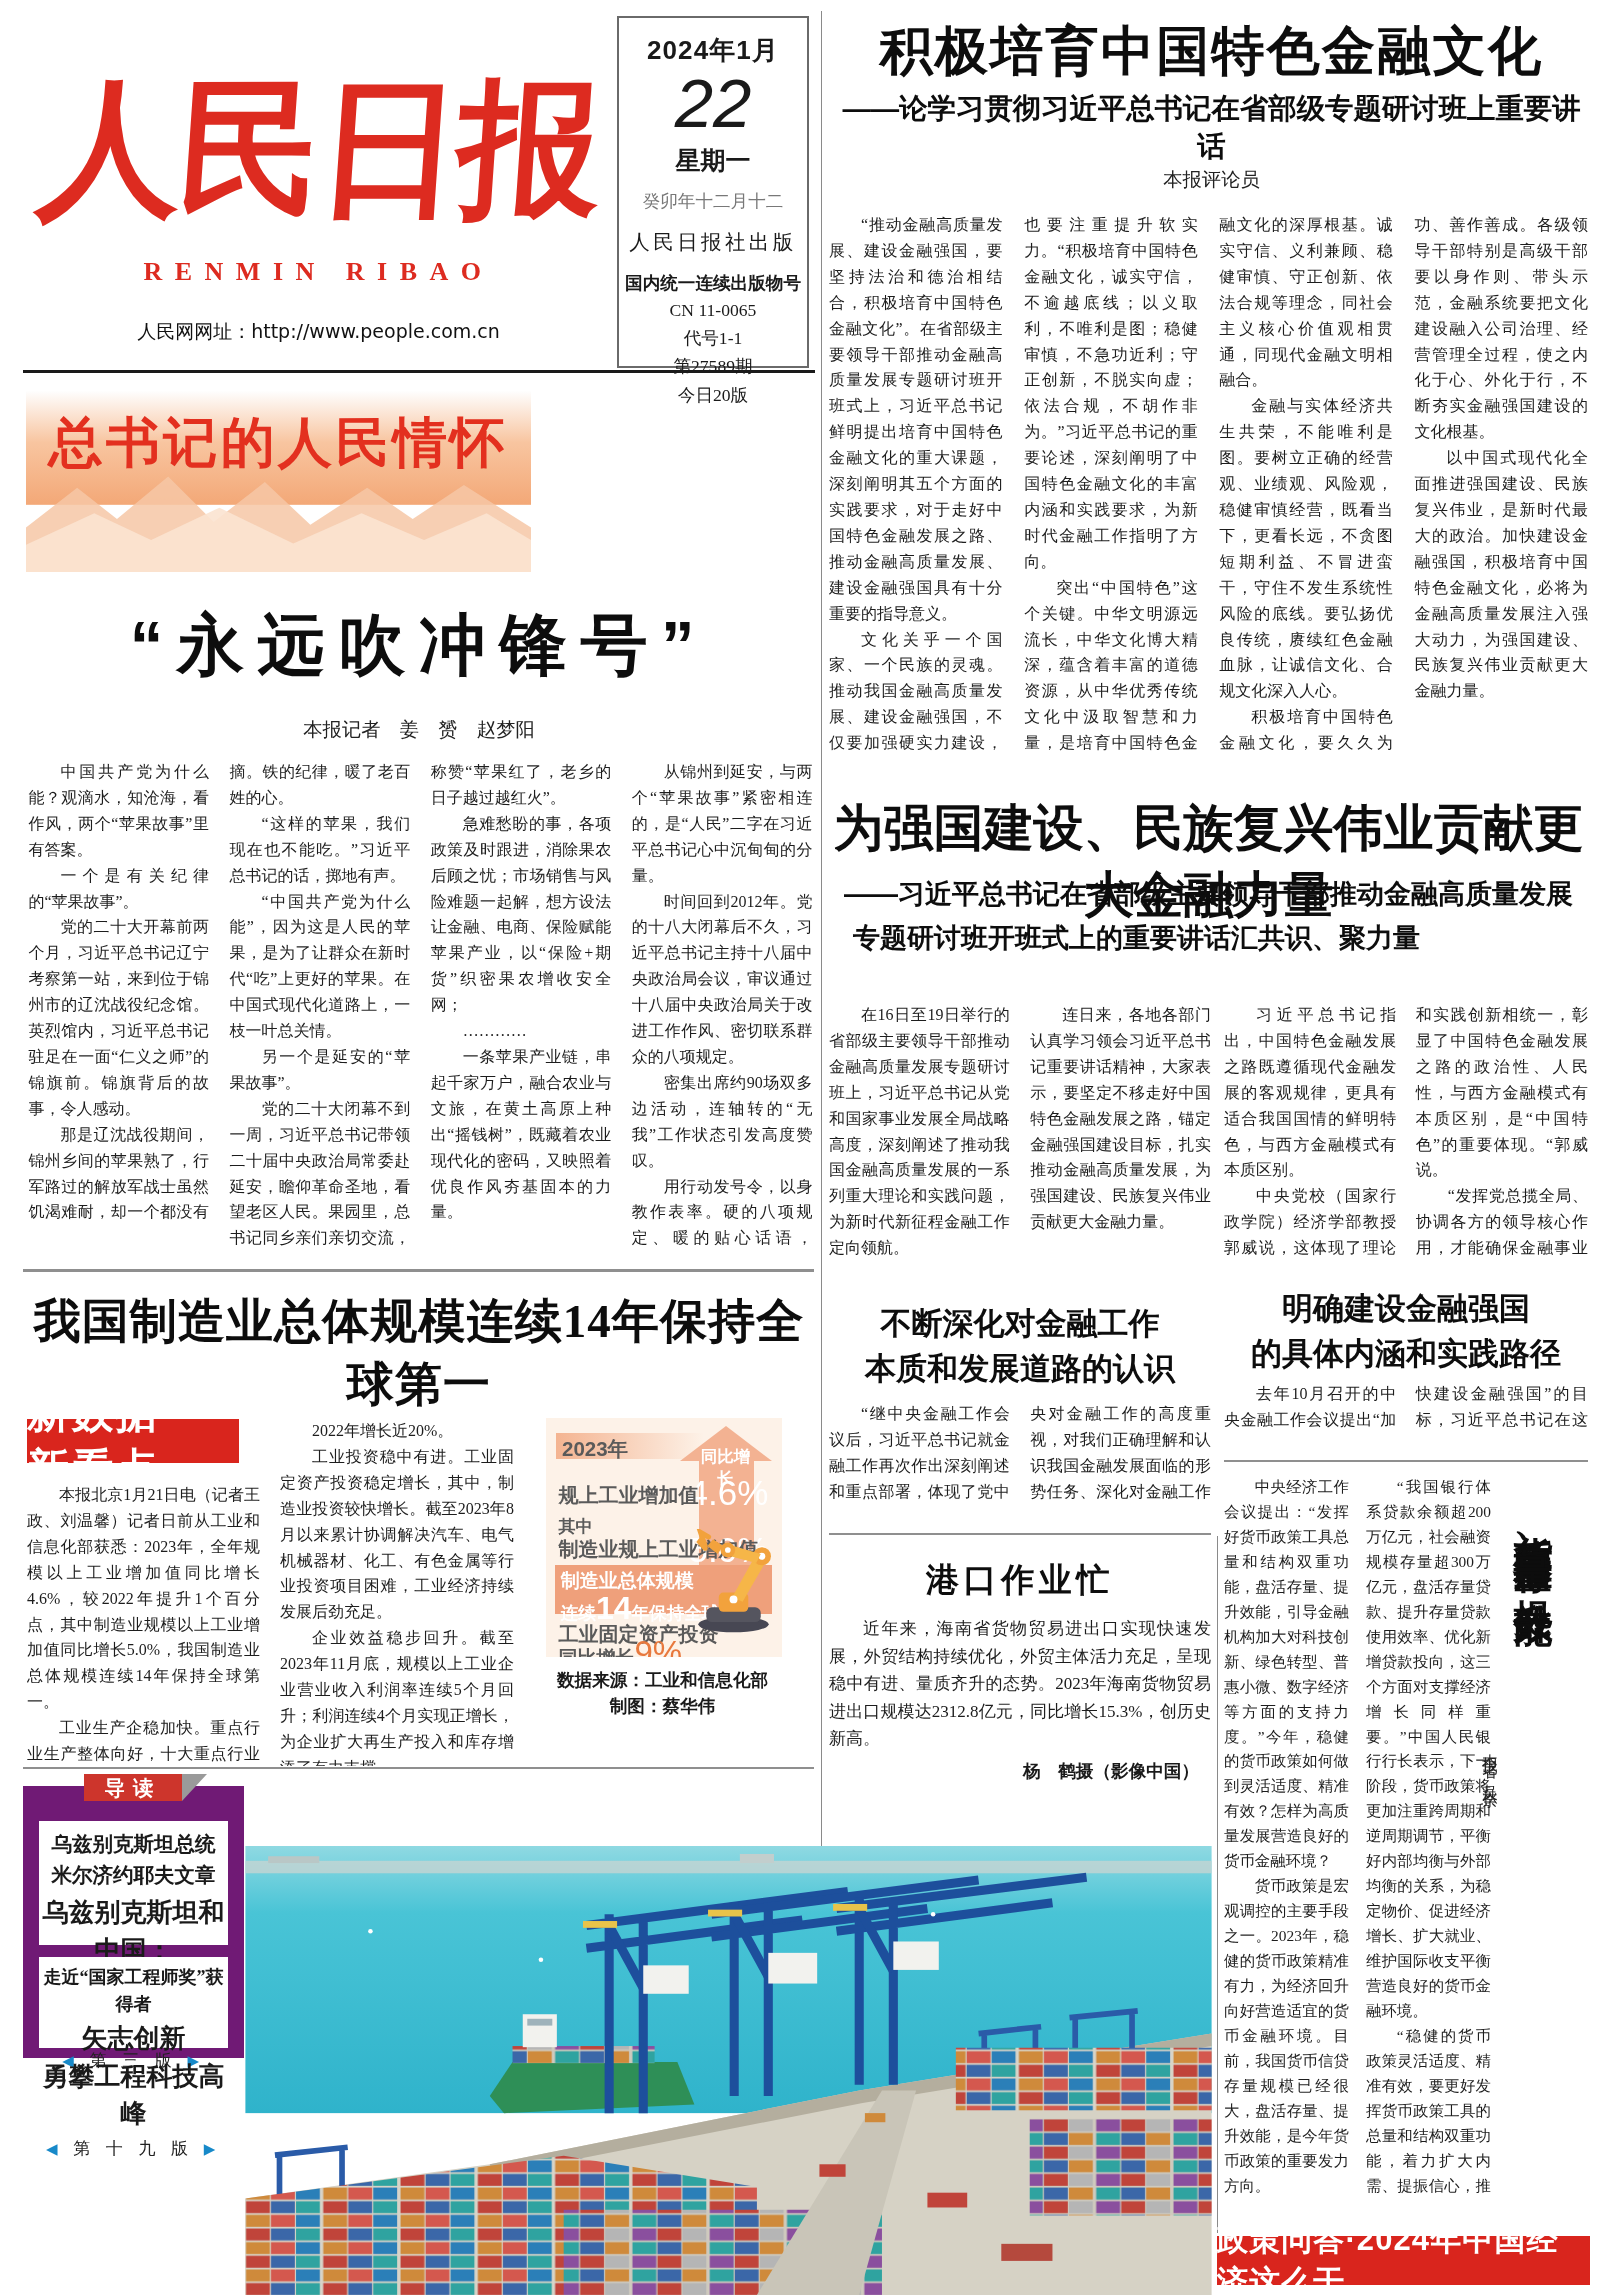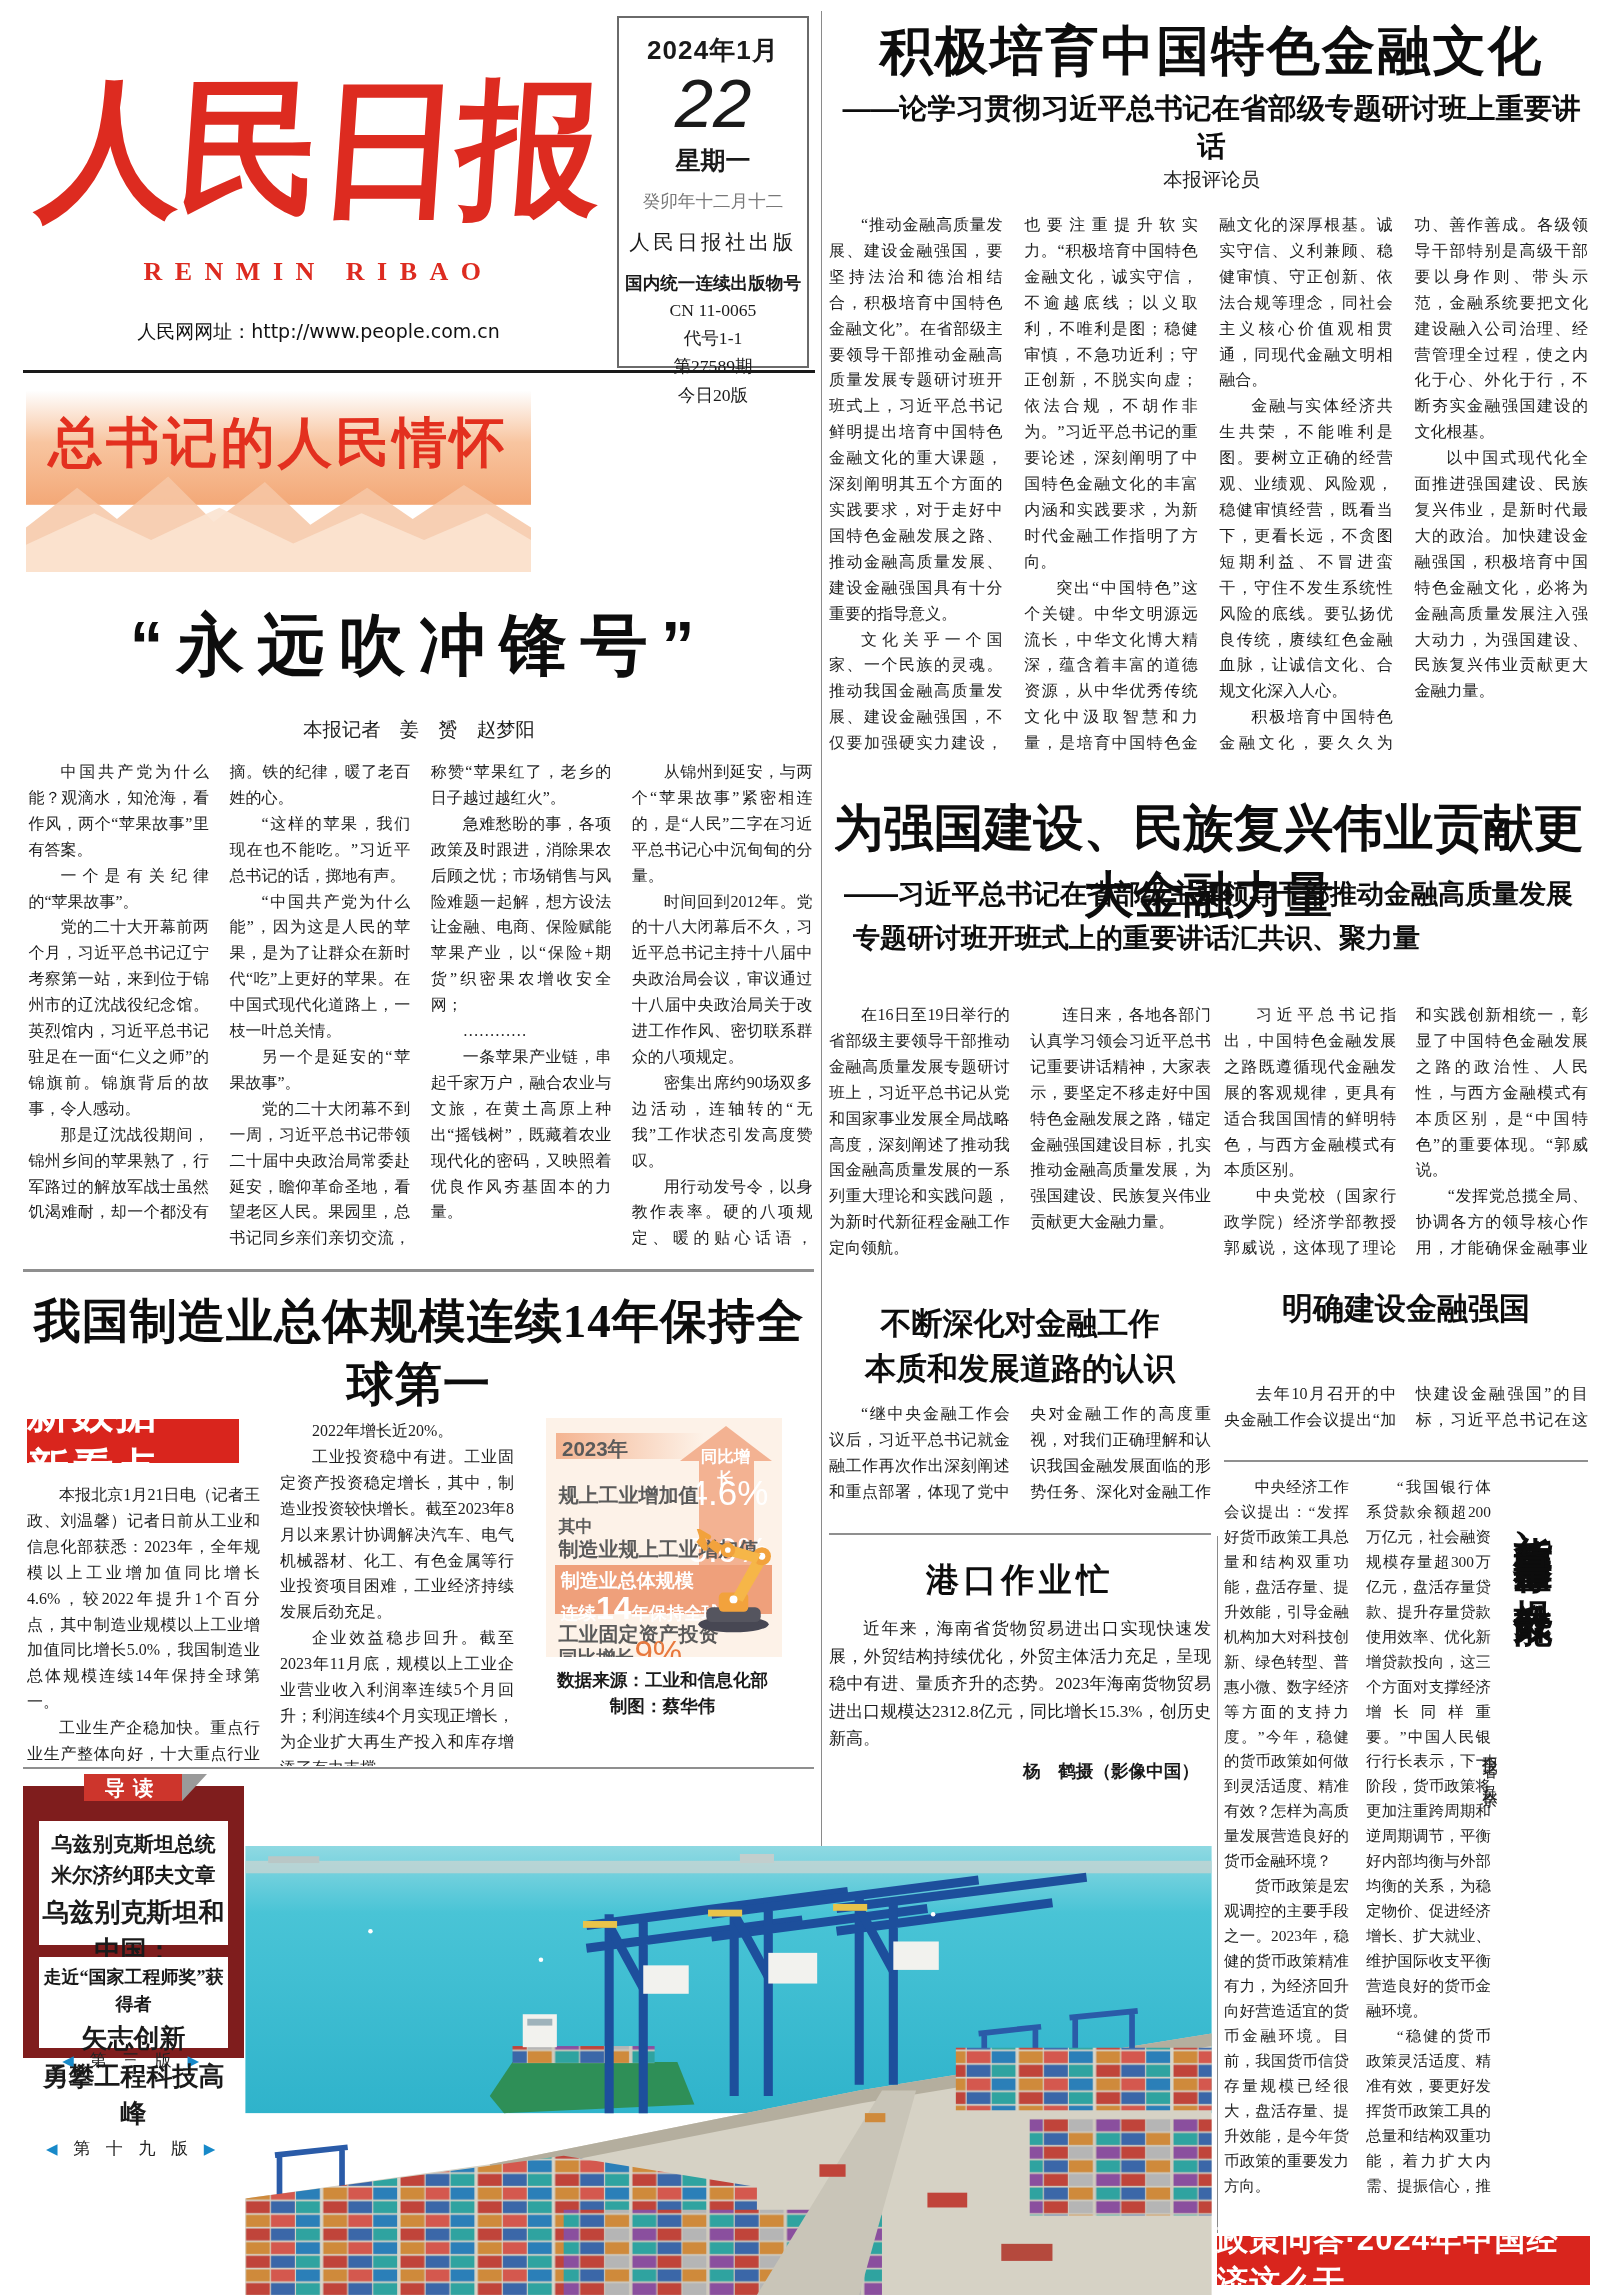--- a/index.html
+++ b/index.html
@@ -38,21 +38,21 @@
   .badge-text{font-family:"Liberation Sans", sans-serif;font-weight:900;color:#e3301f;font-size:54px;letter-spacing:3.4px;}
   
   .redbox{background:#d9251d;color:#fff;font-family:"Liberation Sans", sans-serif;font-weight:900;
           display:flex;align-items:center;justify-content:center;}
   
   .info{background:#fdf2e8;overflow:hidden;}
   .info .glabel{color:#5a5a5a;font-family:"Liberation Sans", sans-serif;font-weight:700;}
   .info-bannerbar{background:#efa07b;color:#fff;font-family:"Liberation Sans", sans-serif;font-weight:700;}
   .big-num{font-family:"Liberation Sans", sans-serif;font-weight:500;}
   
-  .daodu-panel{background:#7f1d1d;}
+  .daodu-panel{background:#701a75;}
   .daodu-card{background:#ffffff;text-align:center;}
   .dd-kicker{font-family:"Liberation Serif", serif;font-weight:700;font-size:20.5px;line-height:1.5;}
   .dd-title{font-family:"Liberation Sans", sans-serif;font-weight:900;font-size:26px;line-height:1.45;}
   .dd-pager{font-size:17px;color:#222;letter-spacing:5.7px;}
   .tri{color:#1789c9;font-size:15px;}
   
   .v-head{writing-mode:vertical-rl;font-family:"Liberation Sans", sans-serif;font-weight:900;
           font-size:39px;letter-spacing:2.3px;color:#0d0d0d;}
   .v-byline{writing-mode:vertical-rl;font-size:15.4px;color:#222;letter-spacing:3.4px;}
 </style>
@@ -213,20 +213,21 @@
       <p>“继中央金融工作会议后，习近平总书记就金融工作再次作出深刻阐述和重点部署，体现了党中央对金融工作的高度重视，对我们正确理解和认识我国金融发展面临的形势任务、深化对金融工作本质规律和发展道路的认识、坚定不移走好中国特色金融发展之路具有极为重要的意义。”中国社会科学院金融研究所所长张晓晶说。</p>
     </div>
 
   <div class="abs cols" style="left:1224px;top:1002px;width:364px;height:273px;column-count:2;column-gap:19.3px;">
       <p>习近平总书记指出，中国特色金融发展之路既遵循现代金融发展的客观规律，更具有适合我国国情的鲜明特色，与西方金融模式有本质区别。</p>
       <p>中央党校（国家行政学院）经济学部教授郭威说，这体现了理论和实践创新相统一，彰显了中国特色金融发展之路的政治性、人民性，与西方金融模式有本质区别，是“中国特色”的重要体现。“郭威说。</p>
       <p>“发挥党总揽全局、协调各方的领导核心作用，才能确保金融事业沿着正确的方向前进。”中国工商银行公司金融业务部总经理表示，作为国有大行，工行要坚持金融工作的政治性、人民性，依托国际化综合化优势，不断提高信贷资金使用效率，以实际行动为建设金融强国作出更大贡献。</p>
     </div>
   <div class="abs h-black ctr lines" style="left:1224px;top:1287px;width:364px;font-size:31px;line-height:1.45;">
       <p>明确建设金融强国</p>
+      <p>的具体内涵和实践路径</p>
     </div>
   <div class="abs cols" style="left:1224px;top:1381px;width:364px;height:73px;column-count:2;column-gap:19.3px;">
       <p>去年10月召开的中央金融工作会议提出“加快建设金融强国”的目标，习近平总书记在这次专题研讨班开班式上系统阐释了其深刻内涵，明确“六个强大”的关键核心金融要素，并提出加快构建中国特色现代金融体系的“六大体系”。</p>
     </div>
 
   <div class="grule" style="left:1224px;top:1460px;width:364px;height:1.7px;"></div>
   <div class="grule" style="left:829px;top:1533px;width:382px;height:1.7px;"></div>
   <div class="vrule" style="left:1217px;top:1536px;height:697px;"></div>
 
   <div class="abs h-black ctr" style="left:829px;top:1558px;width:382px;font-size:33px;letter-spacing:4.6px;">港口作业忙</div>

